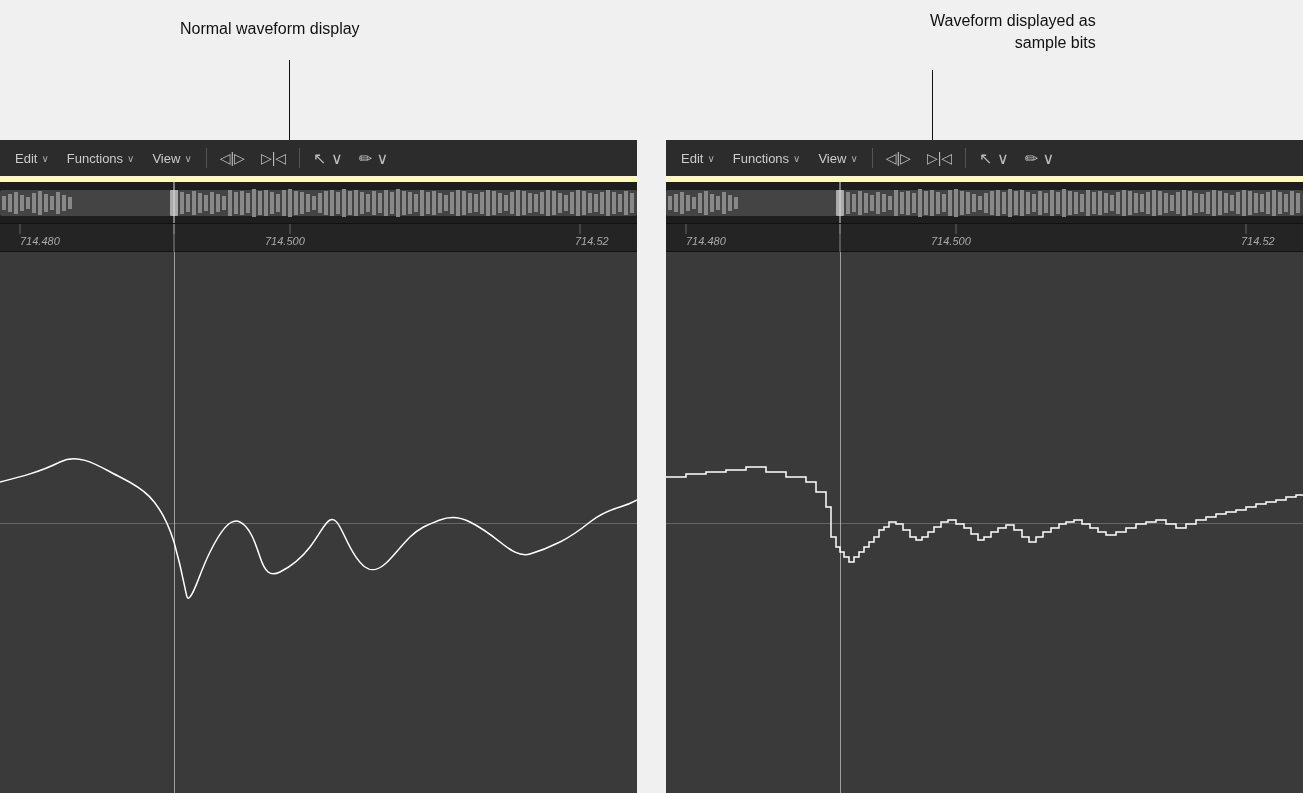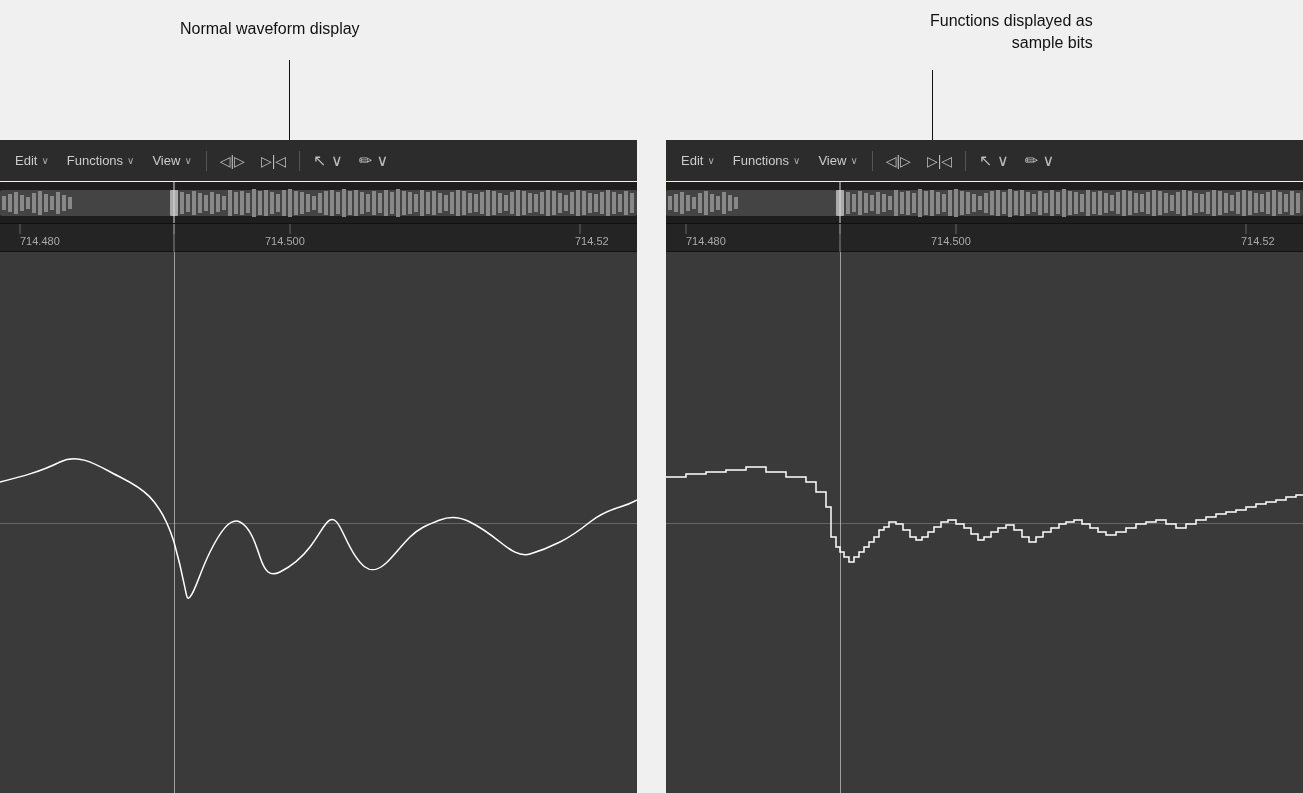--- a/index.html
+++ b/index.html
@@ -26,21 +26,21 @@
       background: #111;
     }
 
     .toolbar {
       height: 42px;
       background: #2c2c2c;
       display: flex;
       align-items: center;
       padding: 0 8px;
       gap: 4px;
-      border-bottom: 1px solid #fef9c3;
+      border-bottom: 6px solid #fef9c3;
     }
 
     .toolbar-btn {
       display: flex;
       align-items: center;
       gap: 4px;
       color: #ccc;
       font-size: 13px;
       padding: 3px 7px;
       border-radius: 4px;
@@ -91,20 +91,21 @@
       display: flex;
       align-items: flex-end;
       padding-bottom: 4px;
     }
 
     .ruler-label {
       color: #aaa;
       font-size: 11px;
       position: absolute;
       bottom: 4px;
+      font-style: italic;
     }
 
     .main-waveform {
       flex: 1;
       background: #3a3a3a;
       position: relative;
       overflow: hidden;
     }
 
     .center-line {
@@ -126,21 +127,21 @@
 </head>
 <body>
 
 <div class="annotation" style="left: 180px; top: 18px;">
   <span>Normal waveform display</span>
 </div>
 
 <div class="annotation-line" style="left: 289px; top: 60px; height: 82px;"></div>
 
 <div class="annotation" style="left: 930px; top: 10px; line-height: 1.4;">
-  <div>Functions displayed as</div>
+  <div>Waveform displayed as</div>
   <div>sample bits</div>
 </div>
 
 <div class="annotation-line" style="left: 932px; top: 70px; height: 72px;"></div>
 
 <div style="position: absolute; top: 140px; left: 0; width: 637px; height: 653px; background: #3a3a3a; display: flex; flex-direction: column;">
 
   <div class="toolbar">
     <button class="toolbar-btn">
       <span>Edit</span>

